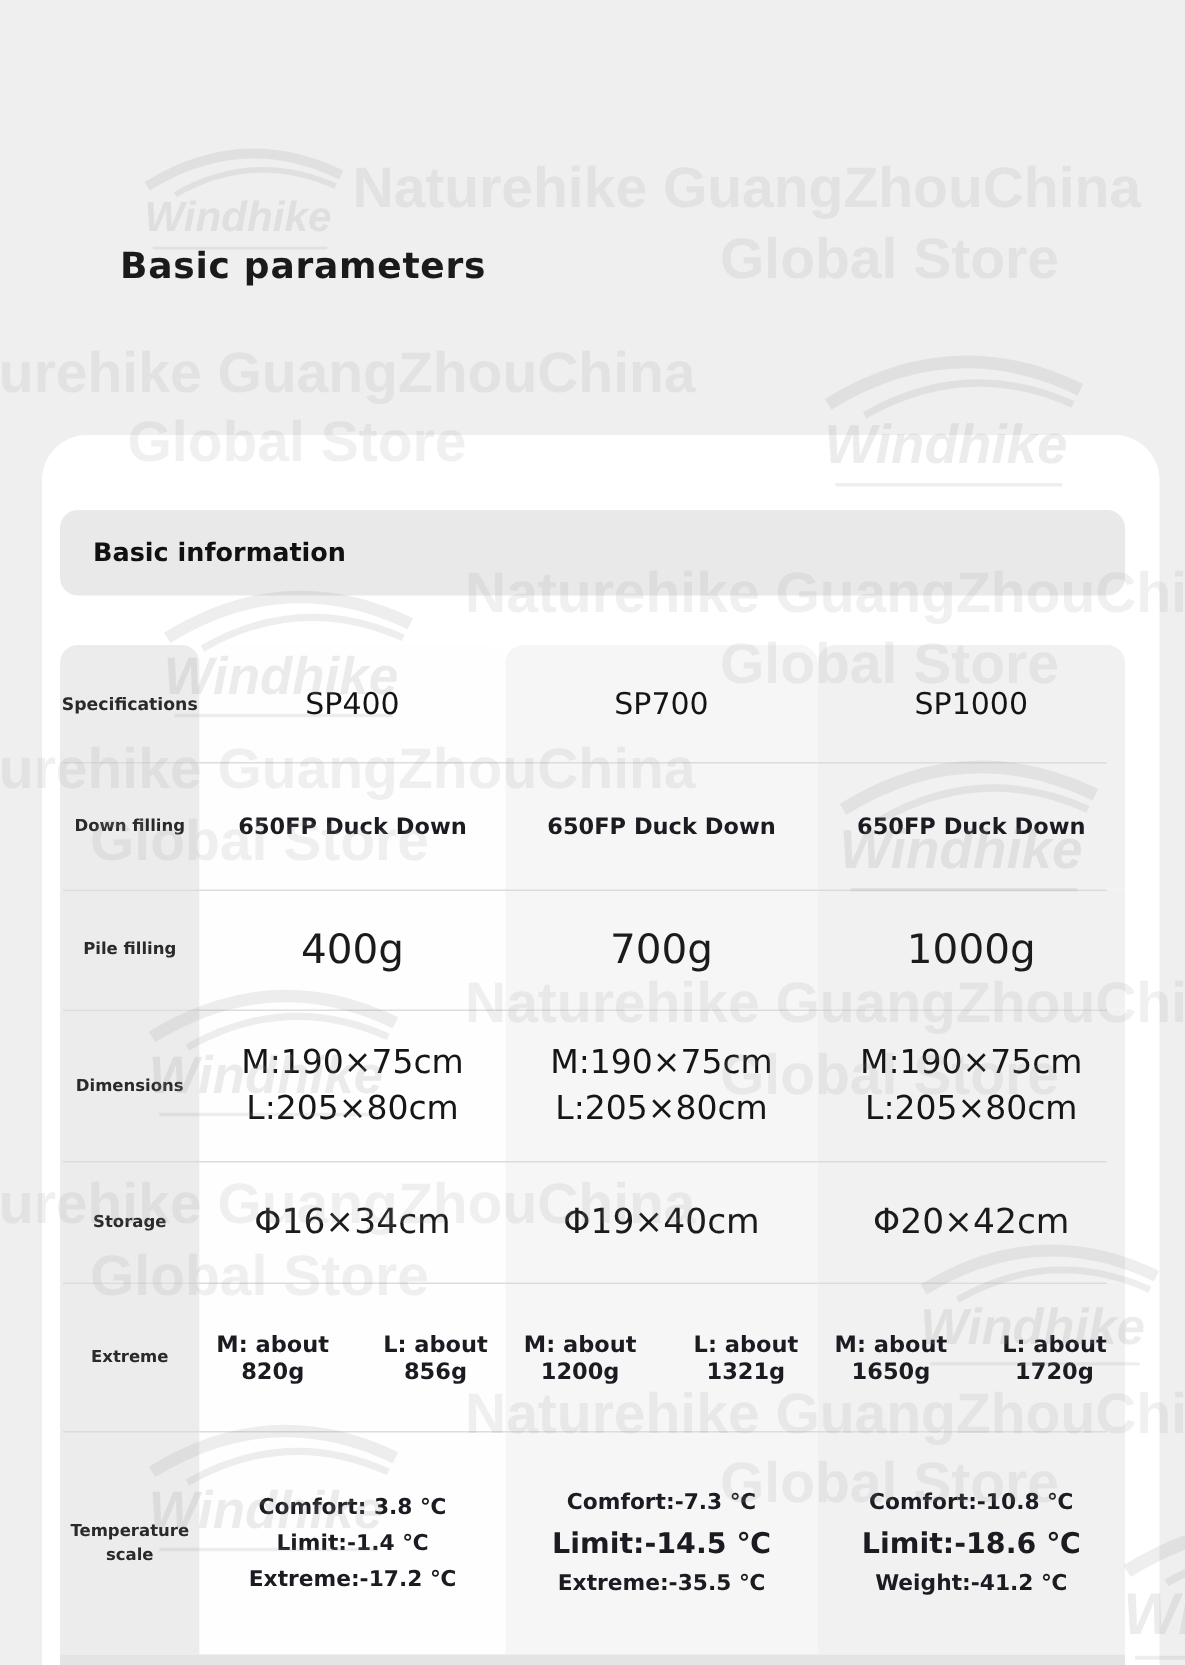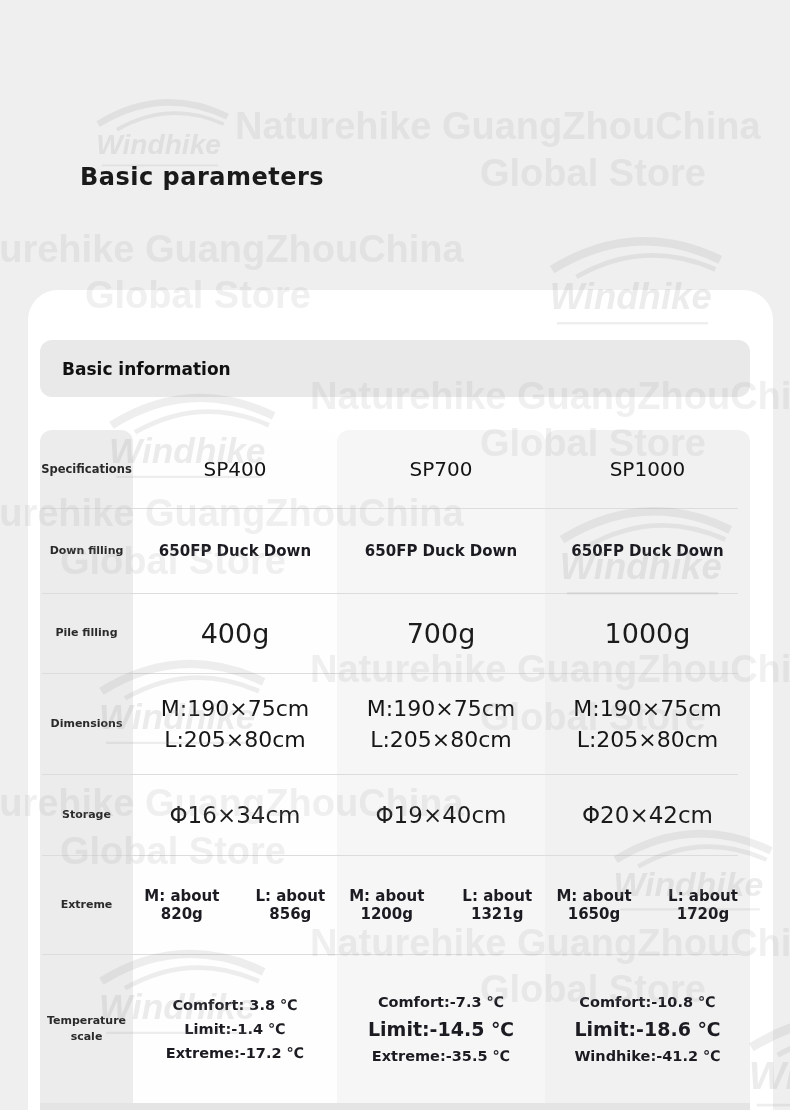--- a/index.html
+++ b/index.html
@@ -256,21 +256,21 @@
       <div class="v3">
         <span>Comfort:-7.3 ℃</span>
         <span class="temp-big">Limit:-14.5 ℃</span>
         <span>Extreme:-35.5 ℃</span>
       </div>
       </div>
     <div class="cell c-c">
       <div class="v3">
         <span>Comfort:-10.8 ℃</span>
         <span class="temp-big">Limit:-18.6 ℃</span>
-        <span>Windhike:-41.2 ℃</span>
+        <span>Weight:-41.2 ℃</span>
       </div>
       </div>
   </div>
 
   <div class="divider" style="top:218px"></div>
   <div class="divider" style="top:303px"></div>
   <div class="divider" style="top:383px"></div>
   <div class="divider" style="top:484px"></div>
   <div class="divider" style="top:565px"></div>
   <div class="divider" style="top:664px"></div>

